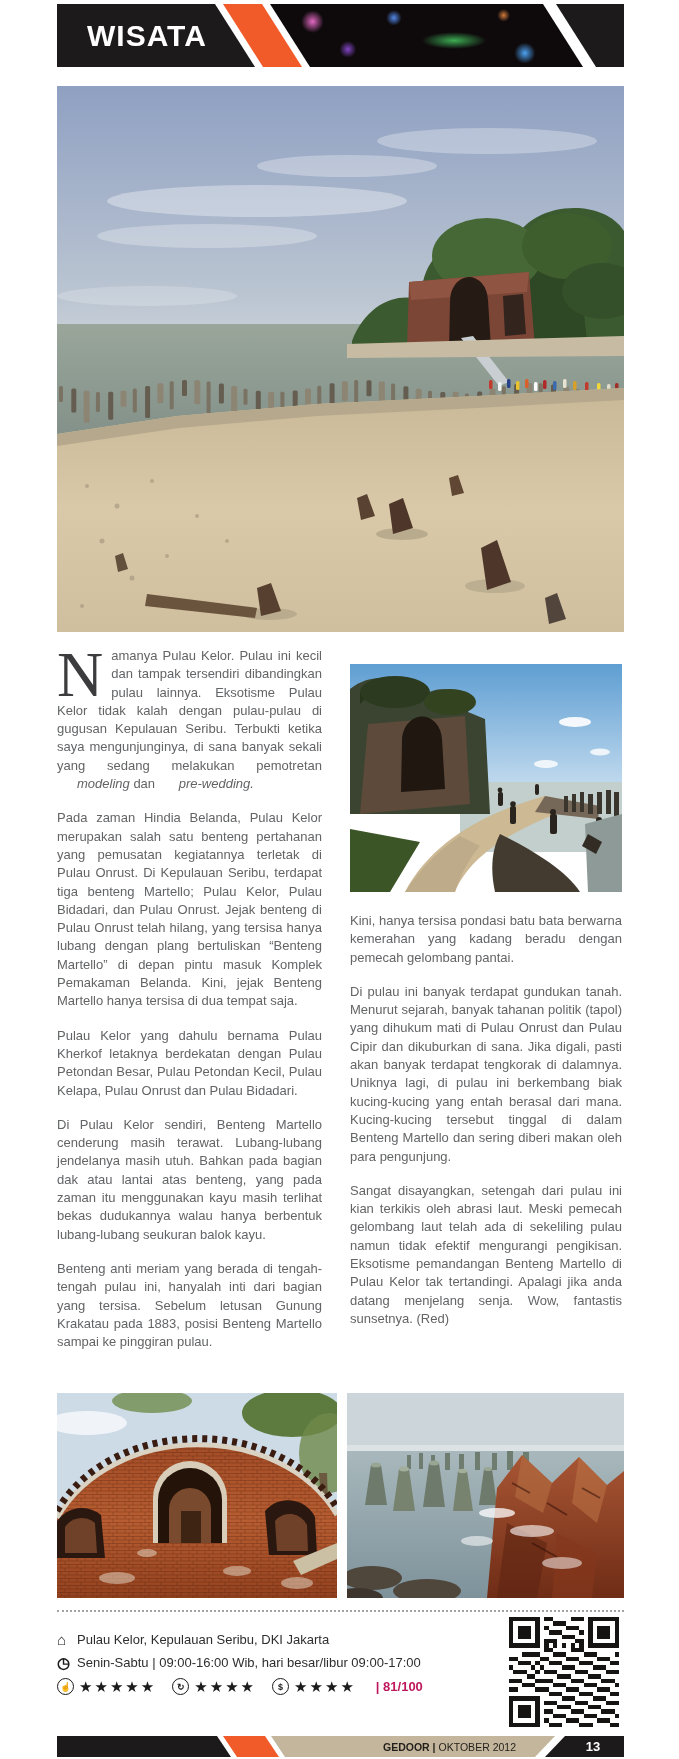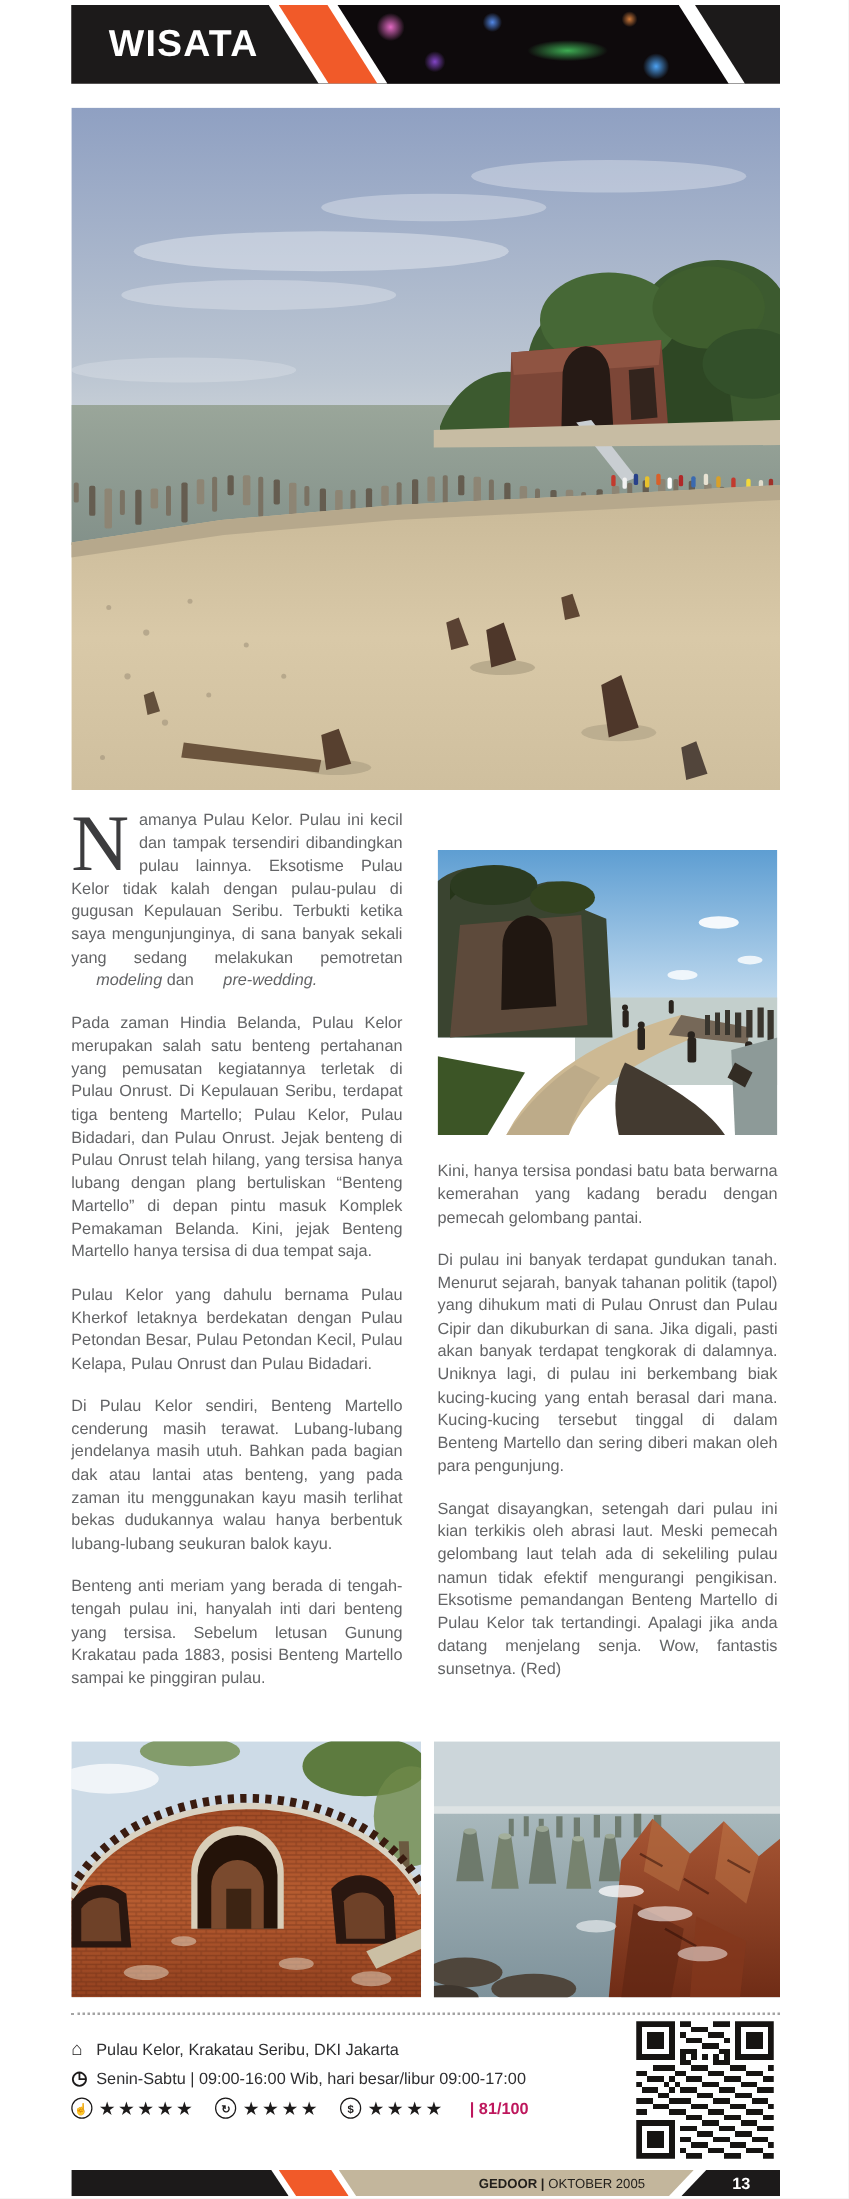--- a/index.html
+++ b/index.html
@@ -212,24 +212,24 @@
           <circle cx="25" cy="520" r="2"></circle>
       </g>
     </svg>
   </div>
 
   <div class="col" style="left:57px;top:647px;width:265px;">
     <p><span class="dropcap">N</span><span>amanya Pulau Kelor. Pulau ini kecil dan tampak tersendiri dibandingkan pulau lainnya. Eksotisme Pulau Kelor tidak kalah dengan pulau-pulau di gugusan Kepulauan Seribu. Terbukti ketika saya mengunjunginya, di sana banyak sekali yang sedang melakukan pemotretan </span><span class="ital">modeling</span><span> dan </span><span class="ital">pre-wedding.</span></p>
     <p>Pada zaman Hindia Belanda, Pulau Kelor merupakan salah satu benteng pertahanan yang pemusatan kegiatannya terletak di Pulau Onrust. Di Kepulauan Seribu, terdapat tiga benteng Martello; Pulau Kelor, Pulau Bidadari, dan Pulau Onrust. Jejak benteng di Pulau Onrust telah hilang, yang tersisa hanya lubang dengan plang bertuliskan “Benteng Martello” di depan pintu masuk Komplek Pemakaman Belanda. Kini, jejak Benteng Martello hanya tersisa di dua tempat saja.</p>
     <p>Pulau Kelor yang dahulu bernama Pulau Kherkof letaknya berdekatan dengan Pulau Petondan Besar, Pulau Petondan Kecil, Pulau Kelapa, Pulau Onrust dan Pulau Bidadari.</p>
     <p>Di Pulau Kelor sendiri, Benteng Martello cenderung masih terawat. Lubang-lubang jendelanya masih utuh. Bahkan pada bagian dak atau lantai atas benteng, yang pada zaman itu menggunakan kayu masih terlihat bekas dudukannya walau hanya berbentuk lubang-lubang seukuran balok kayu.</p>
-    <p>Benteng anti meriam yang berada di tengah-tengah pulau ini, hanyalah inti dari benteng yang tersisa. Sebelum letusan Gunung Krakatau pada 1883, posisi Benteng Martello sampai ke pinggiran pulau.</p>
-  </div>
-
-  <div class="col" style="left:350px;top:680px;width:272px;">
+    <p>Benteng anti meriam yang berada di tengah-tengah pulau ini, hanyalah inti dari bagian yang tersisa. Sebelum letusan Gunung Krakatau pada 1883, posisi Benteng Martello sampai ke pinggiran pulau.</p>
+  </div>
+
+  <div class="col" style="left:350px;top:664px;width:272px;">
     <div class="photo inphoto" style="position:relative;width:272px;height:228px;">
       <svg width="272" height="228" viewBox="0 0 272 228">
         <defs>
           <linearGradient id="sky2" x1="0" y1="0" x2="0" y2="1">
             <stop offset="0" stop-color="#5e9ed2"></stop>
               <stop offset="1" stop-color="#d8e8f5"></stop>
           </linearGradient>
         </defs>
         <rect width="272" height="150" fill="url(#sky2)"></rect>
         <g fill="#ffffff">
@@ -390,21 +390,21 @@
           <ellipse cx="10" cy="205" rx="26" ry="10" fill="#3e362e"></ellipse>
       </g>
     </svg>
   </div>
 
   <div class="divider"></div>
 
   <div class="info">
     <div class="info-row">
       <span class="glyph-icon">⌂</span>
-      <span>Pulau Kelor, Krakatau Seribu, DKI Jakarta</span>
+      <span>Pulau Kelor, Kepulauan Seribu, DKI Jakarta</span>
     </div>
     <div class="info-row">
       <span class="glyph-icon">◷</span>
       <span>Senin-Sabtu | 09:00-16:00 Wib, hari besar/libur 09:00-17:00</span>
     </div>
     <div class="rating-row">
       <span class="circ">☝</span>
       <span class="stars">★★★★★</span>
       <span class="circ">↻</span>
       <span class="stars">★★★★</span>
@@ -708,18 +708,18 @@
       </svg>
   </div>
 
   <div class="pagebar">
     <div class="seg seg-black-l"></div>
     <div class="seg seg-orange"></div>
     <div class="seg seg-tan"></div>
     <div class="seg seg-black-r"></div>
     <div class="issue-line">
       <span class="mag">GEDOOR |</span>
-      <span>OKTOBER 2005</span>
+      <span>OKTOBER 2012</span>
     </div>
     <div class="pageno">13</div>
   </div>
 
 </div>
 
 </body></html>

